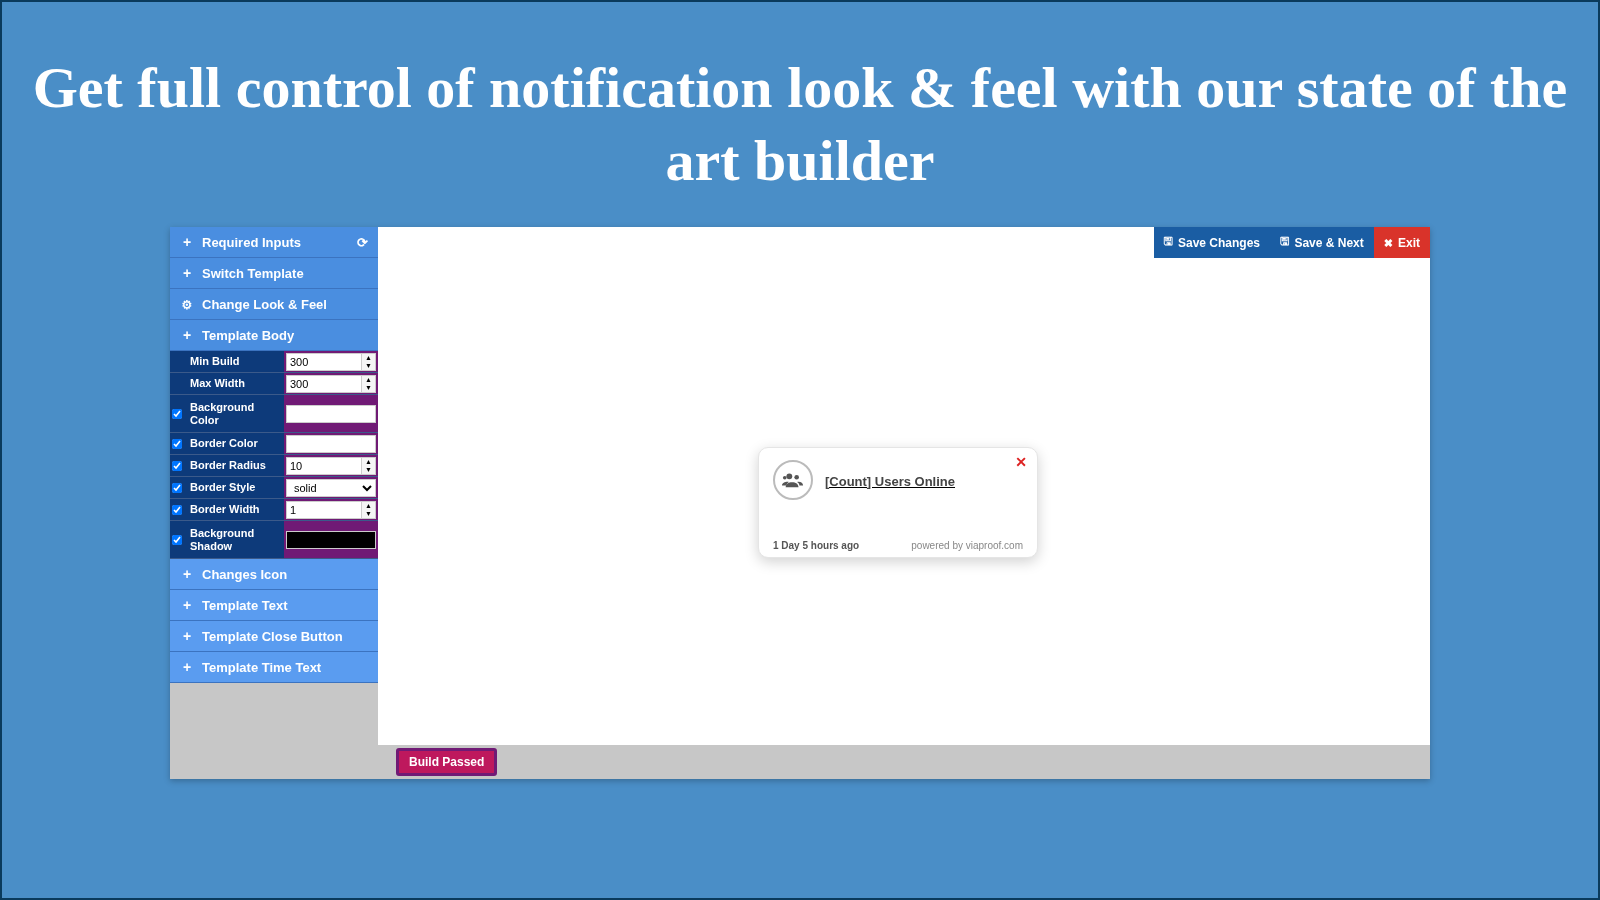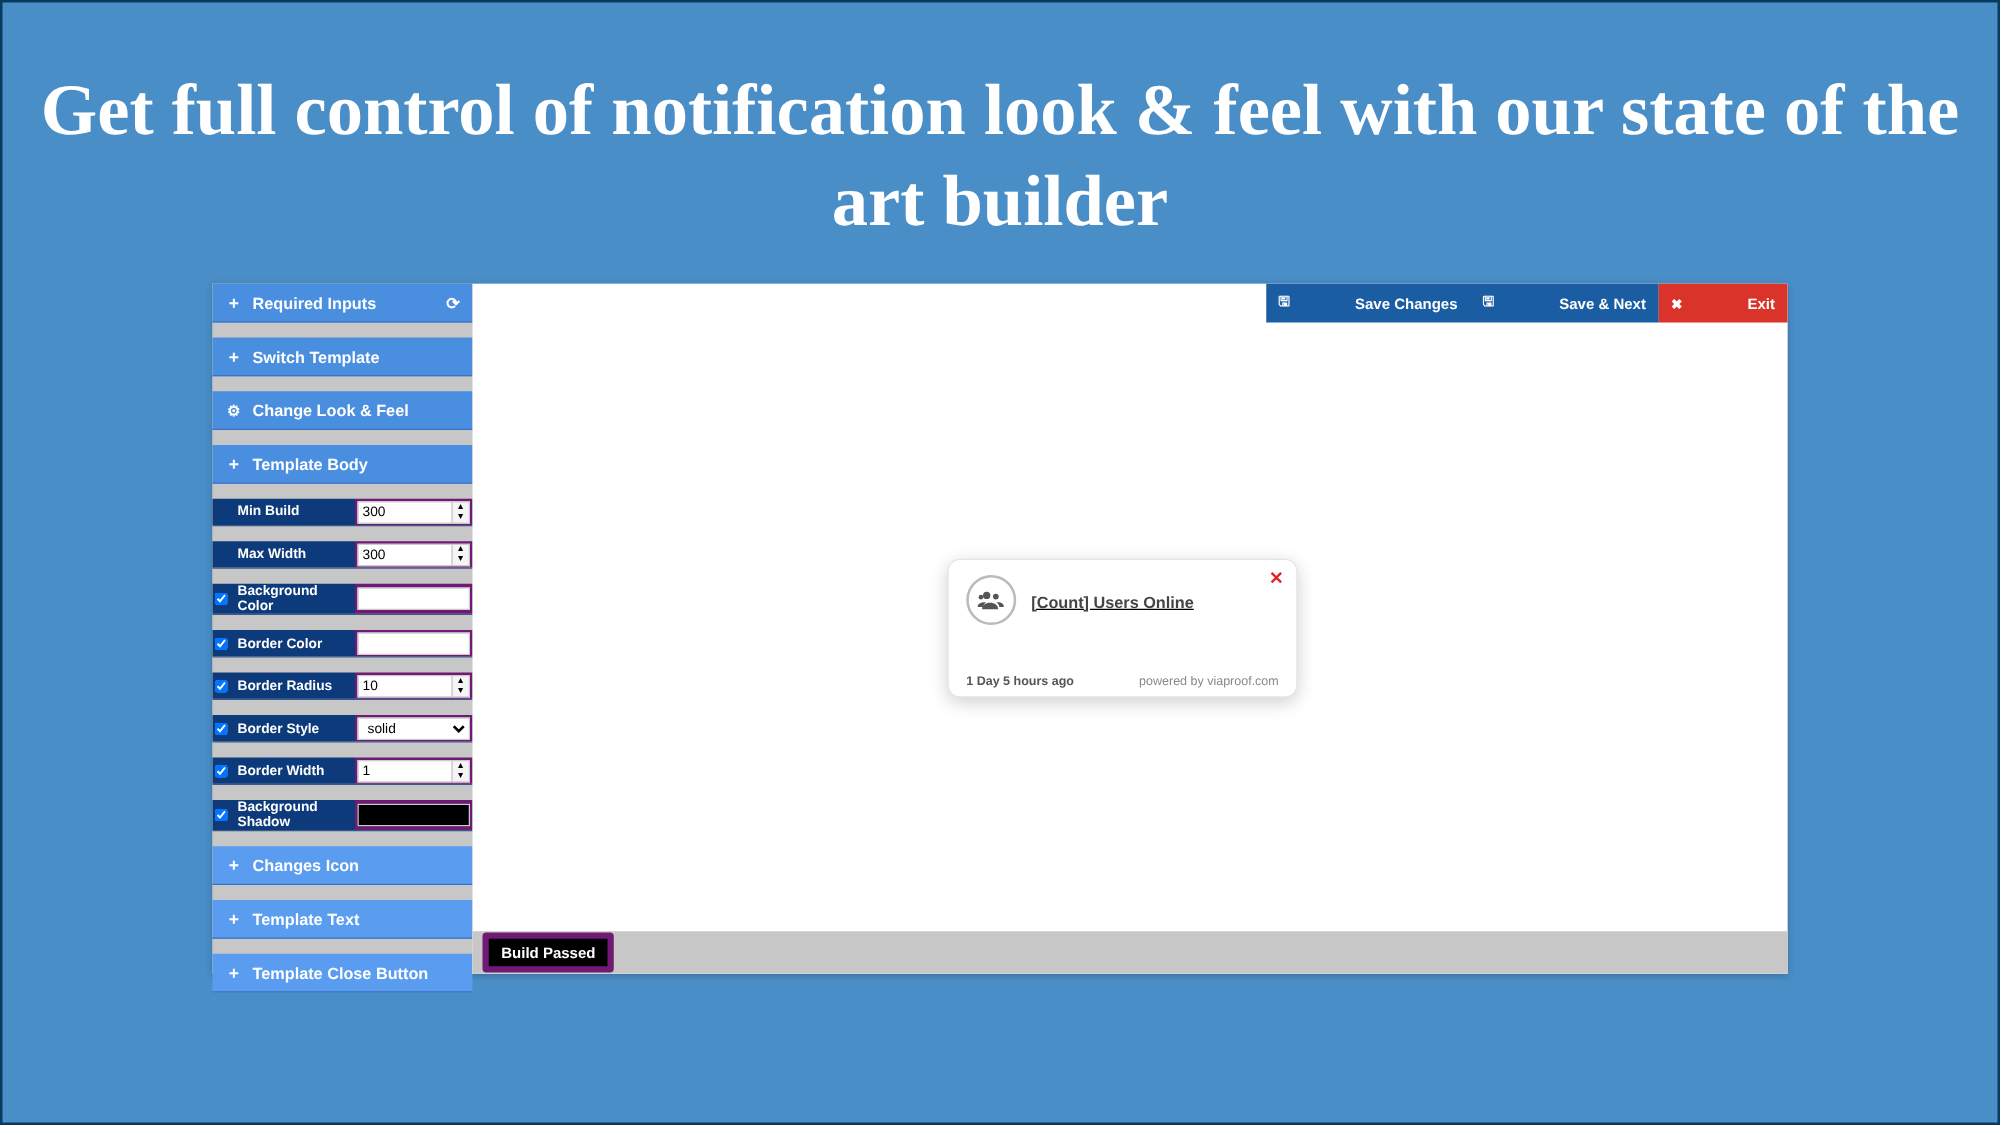--- a/index.html
+++ b/index.html
@@ -31,21 +31,20 @@
   margin: 0 auto;
   background: #c7c7c7;
   display: flex;
   box-shadow: 0 2px 6px rgba(0,0,0,0.25);
 }
 .sidebar {
   width: 208px;
   background: #c7c7c7;
   display: flex;
   flex-direction: column;
-  gap: 12px;
 }
 .side-item {
   background: #4a8ee0;
   color: #fff;
   font-size: 13px;
   font-weight: bold;
   padding: 7px 10px;
   border-bottom: 1px solid #3b73c0;
   display: flex;
   align-items: center;
@@ -144,21 +143,20 @@
 }
 .tbtn {
   color: #fff;
   font-size: 12px;
   font-weight: bold;
   padding: 6px 10px;
   display: flex;
   align-items: center;
   cursor: pointer;
   border: none;
-  gap: 47px;
 }
 .tbtn.blue { background: #1a5da3; }
 .tbtn.red { background: #d9332a; }
 .tbtn .bicon { margin-right:5px; font-size:12px; }
 .save-icon::before { content:"🖫"; font-size:11px;}
 .x-icon::before { content:"✖"; font-size:11px;}
 
 .notif-card {
   position: absolute;
   left: 380px;
@@ -209,27 +207,28 @@
   bottom:0;
   left:0;
   right:0;
   height:34px;
   background:#c7c7c7;
   display:flex;
   align-items:center;
   padding-left:8px;
 }
 .build-badge {
-  background:#000000;
+  background:#be185d;
   color:#fff;
   font-size:12px;
   font-weight:bold;
   padding:4px 10px;
   border-radius:3px;
-  border:5px solid #701a75;
+  border:3px solid #701a75;
+  margin-left:10px;
 }
 </style>
 </head>
 <body>
 
 <div class="outer-frame">
 
   <div class="headline">Get full control of notification look &amp; feel with our state of the art builder</div>
 
   <div class="builder">
@@ -363,20 +362,24 @@
         <span class="side-icon plus-icon"></span>
         <span>Changes Icon</span>
       </div>
       <div class="side-item light">
         <span class="side-icon plus-icon"></span>
         <span>Template Text</span>
       </div>
       <div class="side-item light">
         <span class="side-icon plus-icon"></span>
         <span>Template Close Button</span>
+      </div>
+      <div class="side-item light">
+        <span class="side-icon plus-icon"></span>
+        <span>Template Time Text</span>
       </div>
 
     </div>
 
     <div class="canvas-area">
 
       <div class="toolbar-top">
         <button class="tbtn blue">
           <span class="bicon save-icon"></span>
           <span>Save Changes</span>

